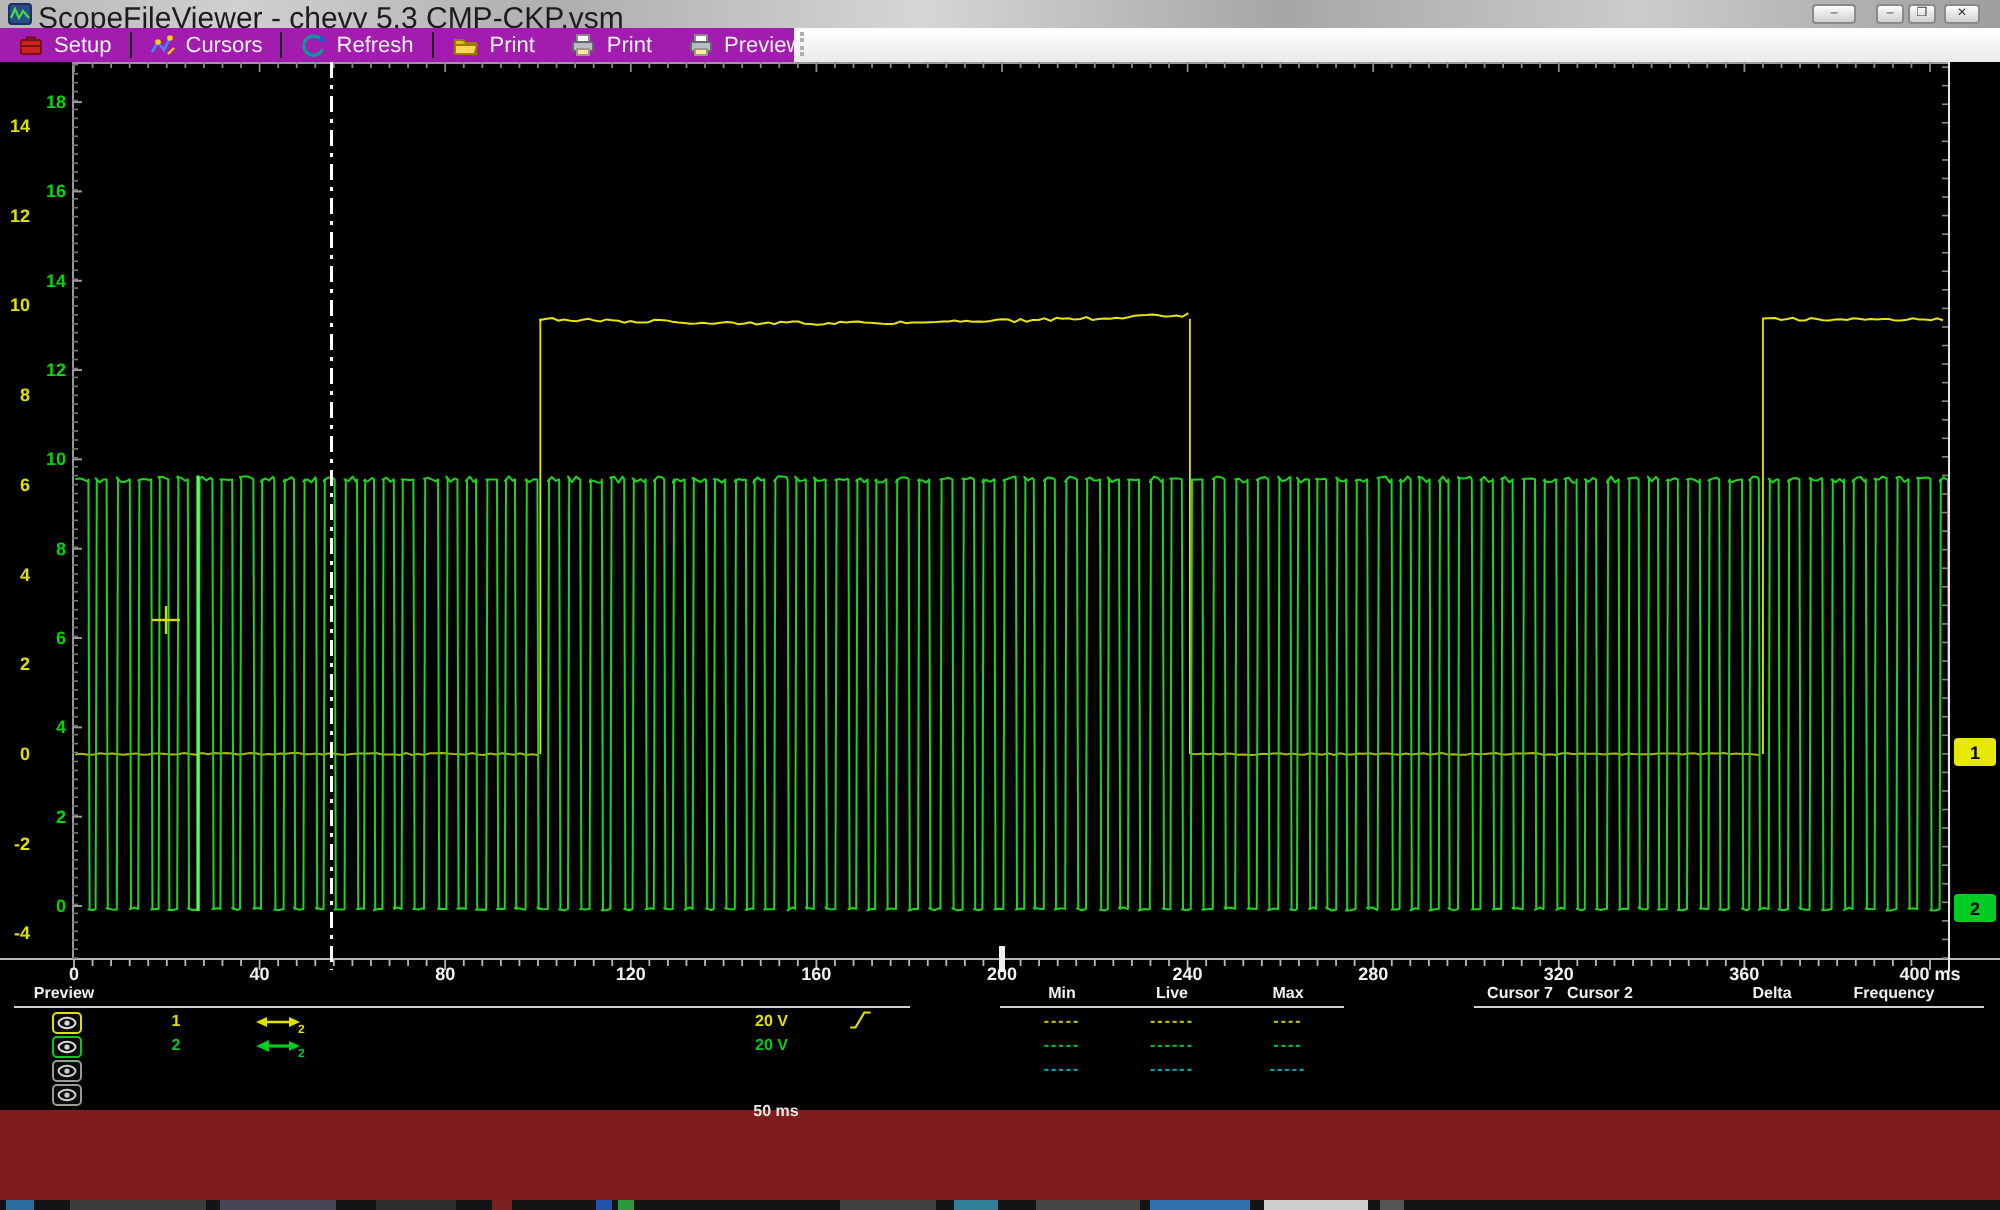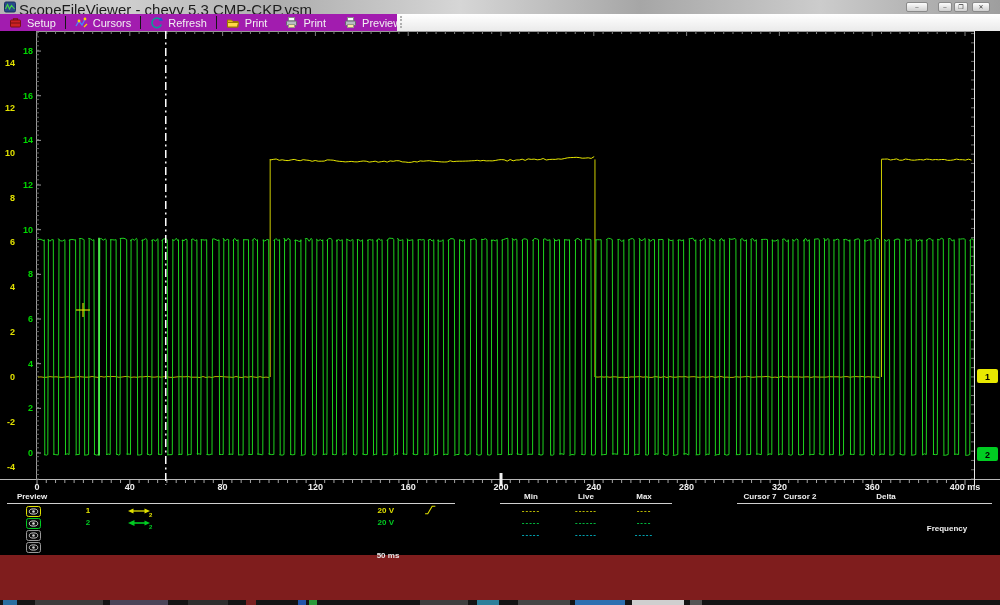--- a/index.html
+++ b/index.html
@@ -534,21 +534,21 @@
     <div class="hline" style="left:7px;width:448px;"></div>
     <div class="hline" style="left:500px;width:172px;"></div>
     <div class="hline" style="left:737px;width:255px;"></div>
 
     <span class="phead" style="left:511px;width:40px;">Min</span>
     <span class="phead" style="left:566px;width:40px;">Live</span>
     <span class="phead" style="left:624px;width:40px;">Max</span>
     <span class="phead" style="left:725px;width:70px;">Cursor 7</span>
     <span class="phead" style="left:765px;width:70px;">Cursor 2</span>
     <span class="phead" style="left:851px;width:70px;">Delta</span>
-    <span class="phead" style="left:912px;width:70px;margin-top:32px;">Frequency</span>
+    <span class="phead" style="left:912px;width:70px;">Frequency</span>
 
     <svg class="eye" style="top:16px;" width="15" height="11" viewBox="0 0 15 11">
       <rect x="0.5" y="0.5" width="14" height="10" rx="2" fill="#0a0a0a" stroke="#e0e000"></rect>
       <ellipse cx="7.5" cy="5.5" rx="4.2" ry="2.6" fill="none" stroke="#ddd" stroke-width="1"></ellipse>
       <circle cx="7.5" cy="5.5" r="1.3" fill="#ddd"></circle>
     </svg>
     <svg class="eye" style="top:28px;" width="15" height="11" viewBox="0 0 15 11">
       <rect x="0.5" y="0.5" width="14" height="10" rx="2" fill="#0a0a0a" stroke="#00cc22"></rect>
       <ellipse cx="7.5" cy="5.5" rx="4.2" ry="2.6" fill="none" stroke="#ddd" stroke-width="1"></ellipse>
       <circle cx="7.5" cy="5.5" r="1.3" fill="#ddd"></circle>

